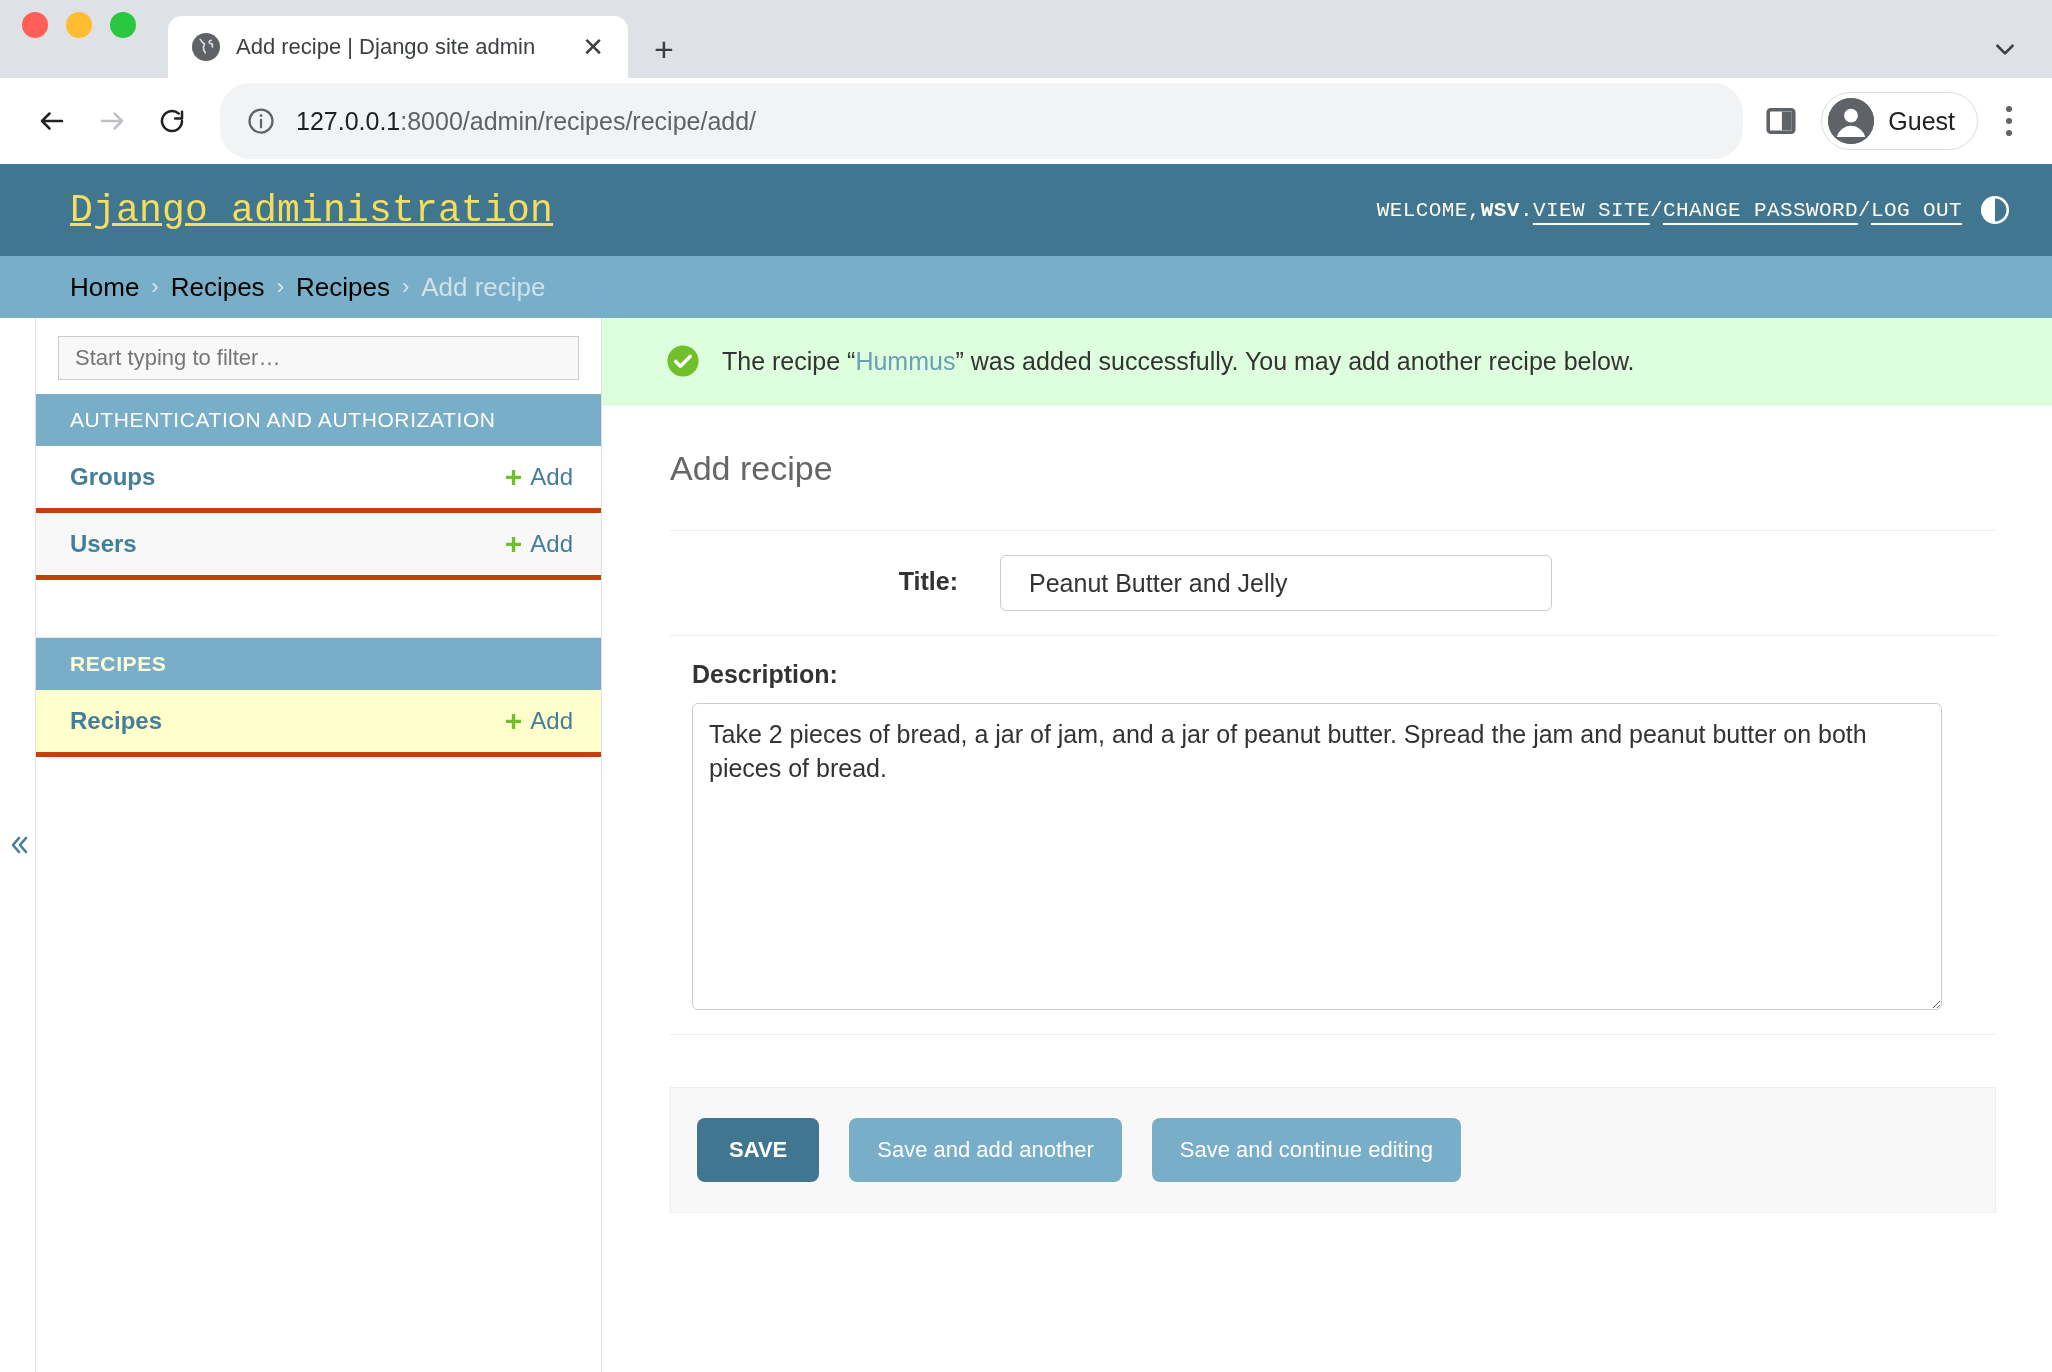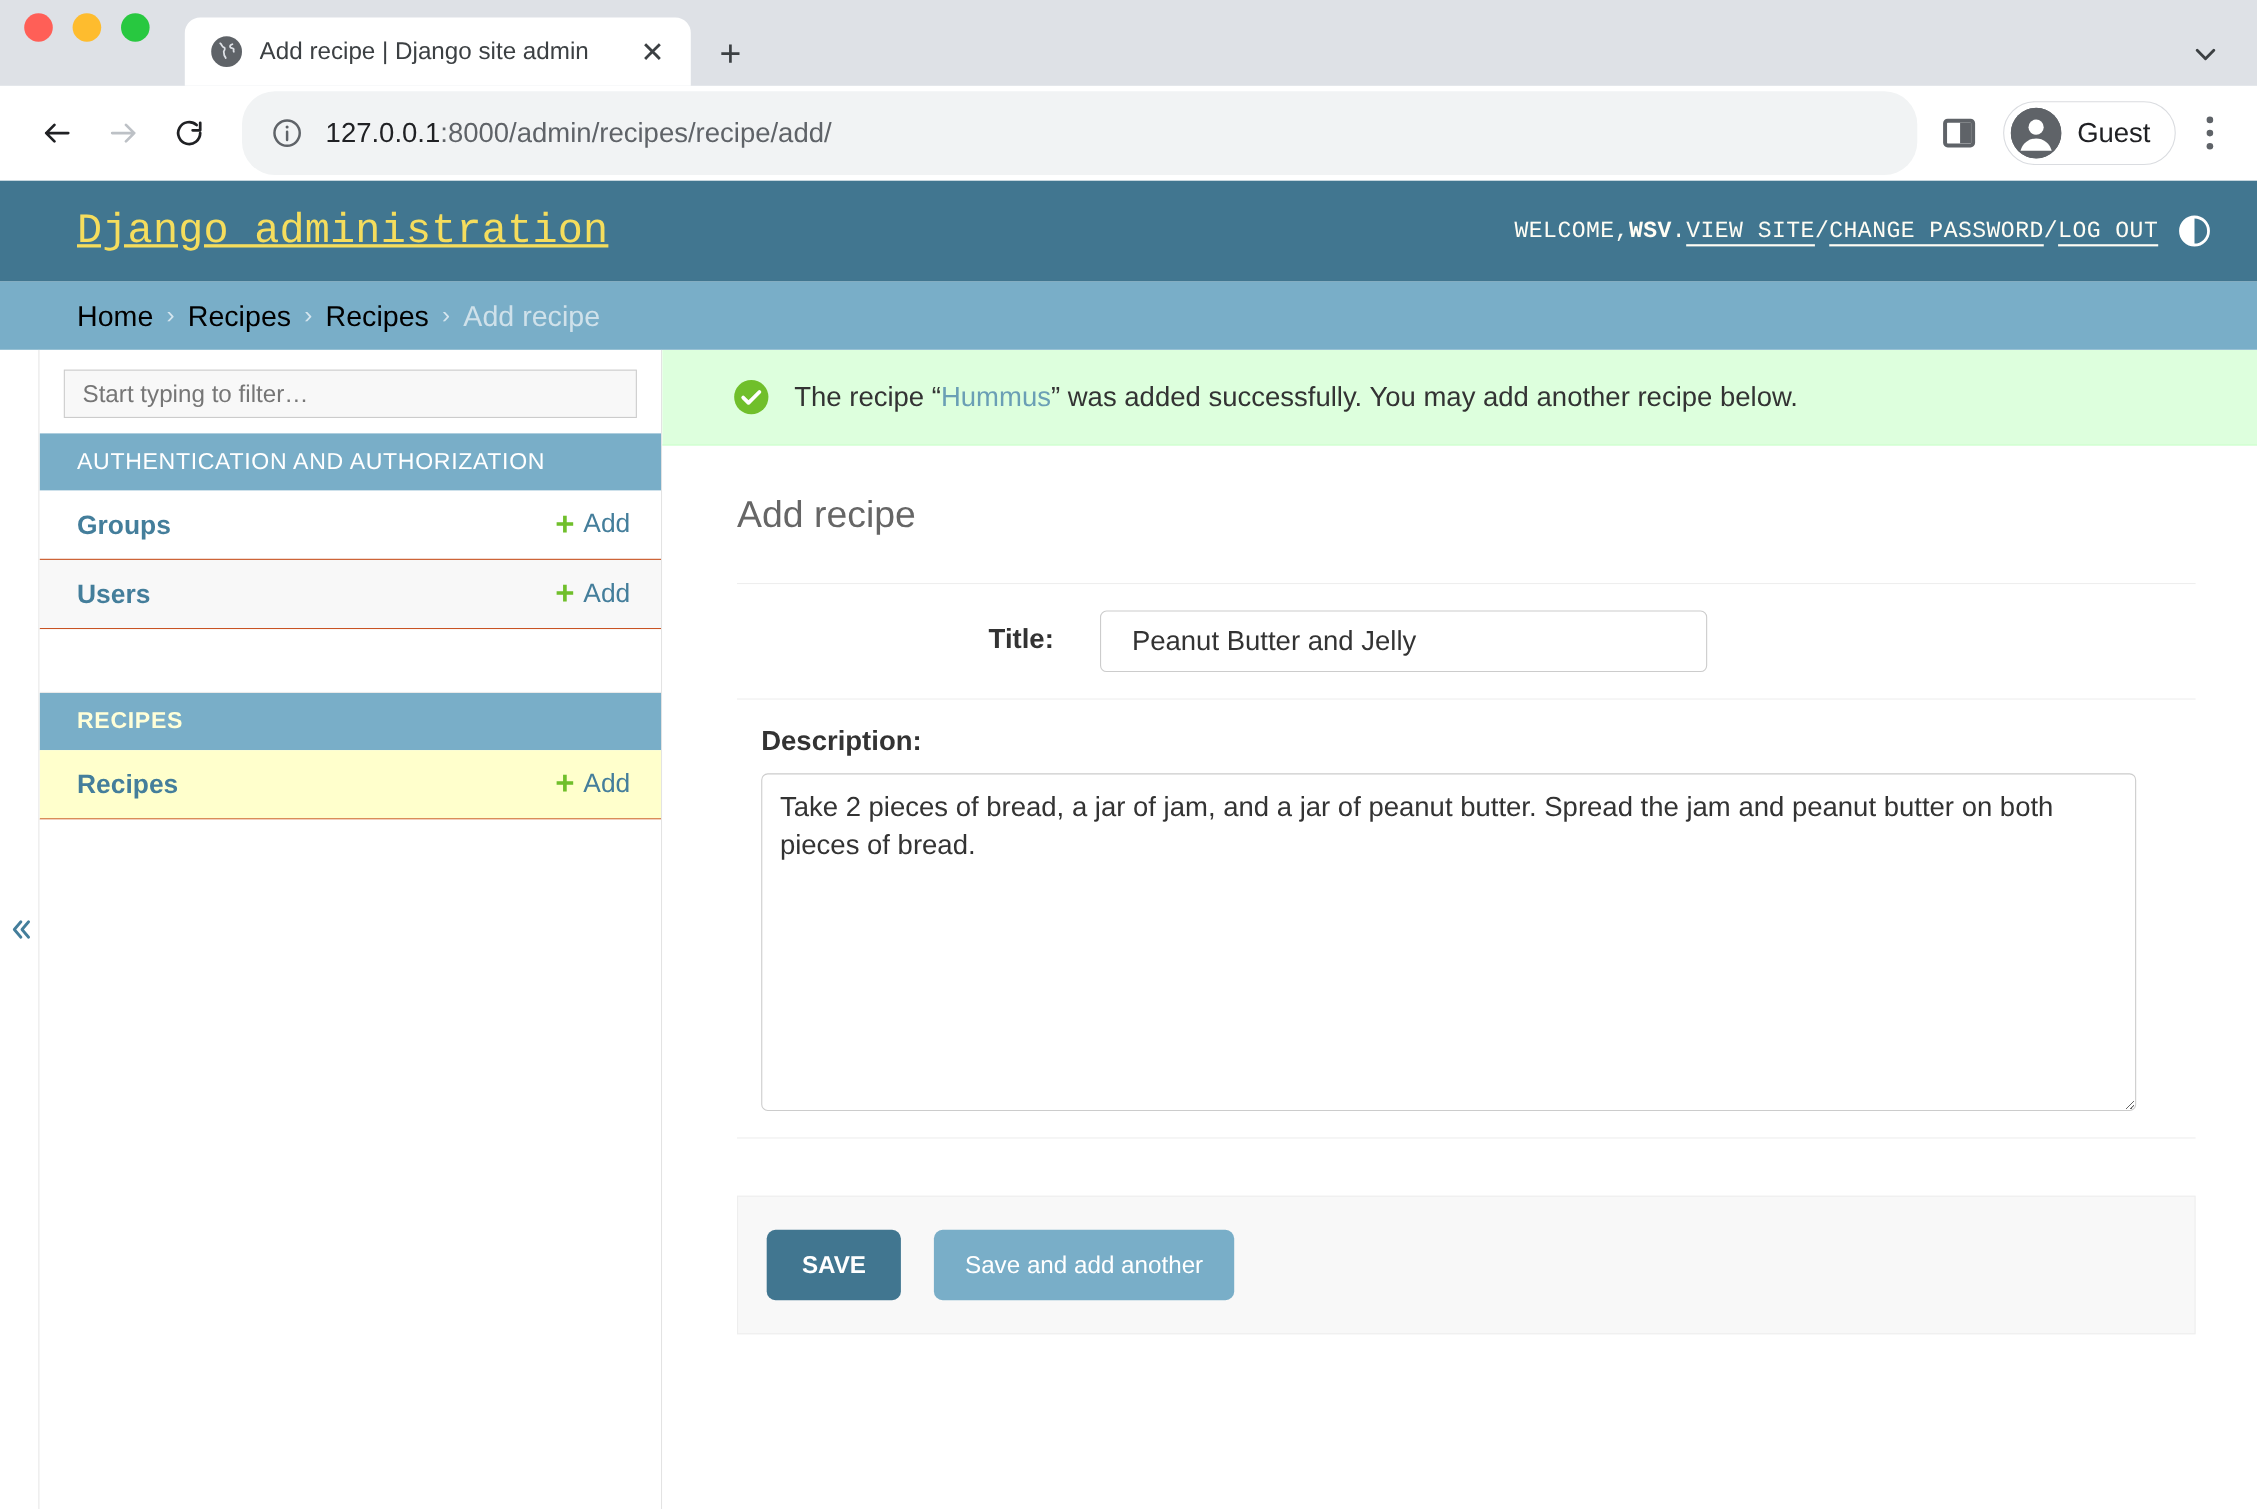--- a/index.html
+++ b/index.html
@@ -173,23 +173,23 @@
     background: #79aec8;
     color: #fff;
     font-size: 21px;
     letter-spacing: 0.6px;
     padding: 14px 0 14px 34px;
     text-transform: uppercase;
   }
   .app-caption.recipes { color: #ffffd8; font-weight: bold; }
 
   .model-row {
-    display: flex; align-items: flex-end; justify-content: space-between;
+    display: flex; align-items: center; justify-content: space-between;
     padding: 16px 28px 16px 34px;
-    border-bottom: 1px solid #c2410c;
+    border-bottom: 5px solid #c2410c;
     background: #fff;
     font-size: 24px;
   }
   .model-row.alt { background: #f8f8f8; }
   .model-row.current { background: #ffffcc; }
   .model-row .model-link { color: #447e9b; font-weight: bold; text-decoration: none; }
   .add-link { display: flex; align-items: center; gap: 8px; color: #447e9b; text-decoration: none; font-size: 24px; }
   .plus-icon { color: #70bf2b; font-size: 30px; font-weight: bold; line-height: 1; }
   .sidebar-spacer { height: 58px; background: #fff; border-bottom: 1px solid #eaeaea; }
   .sidebar-tail { height: 700px; background: #fff; }
@@ -463,19 +463,20 @@
             <div class="form-row stacked">
               <div class="form-label block">Description:</div>
               <textarea class="vLarge" style="">Take 2 pieces of bread, a jar of jam, and a jar of peanut butter. Spread the jam and peanut butter on both pieces of bread.</textarea>
             </div>
 
           </div>
 
           <div class="submit-row">
             <button class="btn default">SAVE</button>
             <button class="btn">Save and add another</button>
+            <button class="btn">Save and continue editing</button>
           </div>
         </div>
 
       </div>
     </div>
   </div>
 </div>
 
 </body></html>

